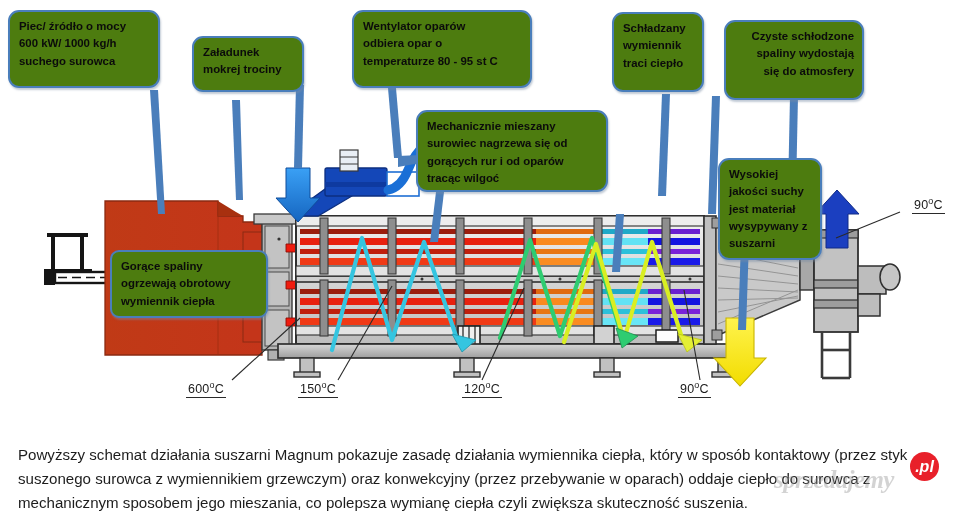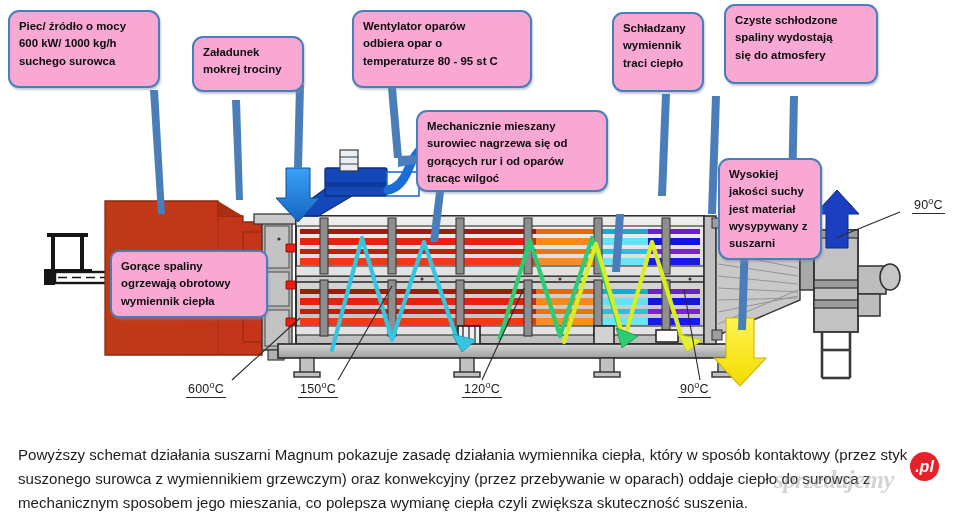--- a/index.html
+++ b/index.html
@@ -10,21 +10,21 @@
     overflow:hidden;
     position:relative;
   }
   #stage{position:absolute;left:0;top:0;width:960px;height:521px;}
   #diagram{position:absolute;left:0;top:0;width:960px;height:420px;}
   svg{display:block;}
 
   
   .callout{
     position:absolute;
-    background:#f9a8d4;
+    background:#4d7c0f;
     border:2.5px solid #4a7ebb;
     border-radius:11px;
     box-sizing:border-box;
     box-shadow:1px 2px 2px rgba(120,140,165,.45);
     font-weight:bold;
     font-size:11.4px;
     line-height:1.52;
     color:#0b0b0b;
     padding:6px 8px 6px 9px;
     z-index:40;
@@ -336,21 +336,21 @@
 mokrej trociny</div>
 
   <div class="callout" style="left:352px;top:10px;  width:180px; height:78px;">Wentylator oparów
 odbiera opar o
 temperaturze 80 - 95 st C</div>
 
   <div class="callout" style="left:612px;top:12px;  width:92px; height:80px;">Schładzany
 wymiennik
 traci ciepło</div>
 
-  <div class="callout" style="left:724px;top:4px;  width:154px; height:80px;">Czyste schłodzone
+  <div class="callout" style="left:724px;top:20px;  width:140px; height:80px;text-align:right;">Czyste schłodzone
 spaliny wydostają
 się do atmosfery</div>
 
   <div class="callout" style="left:416px;top:110px; width:192px; height:82px;"> Mechanicznie mieszany
 surowiec nagrzewa się od
 gorących rur i od oparów
 tracąc wilgoć</div>
 
   <div class="callout" style="left:718px;top:110px; width:104px; height:102px;margin-top:48px;"> Wysokiej
 jakości suchy

